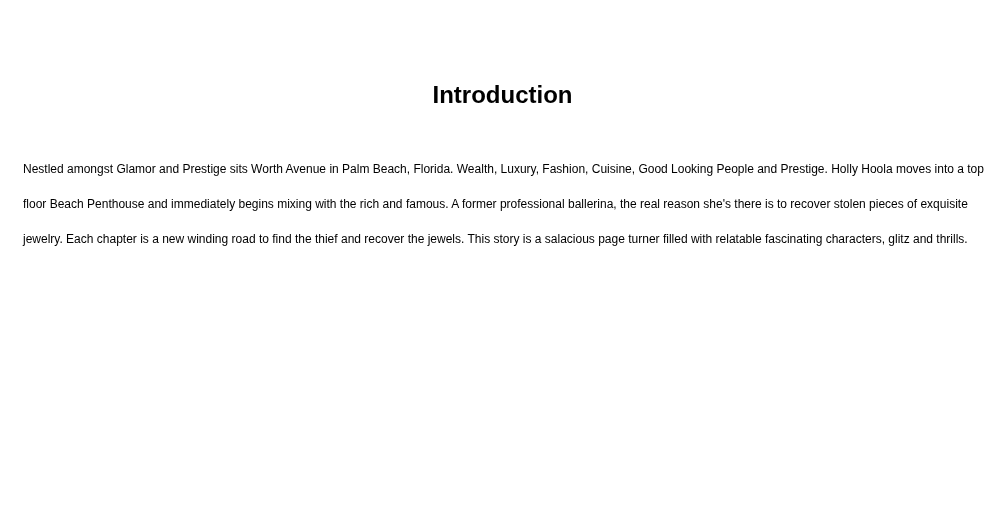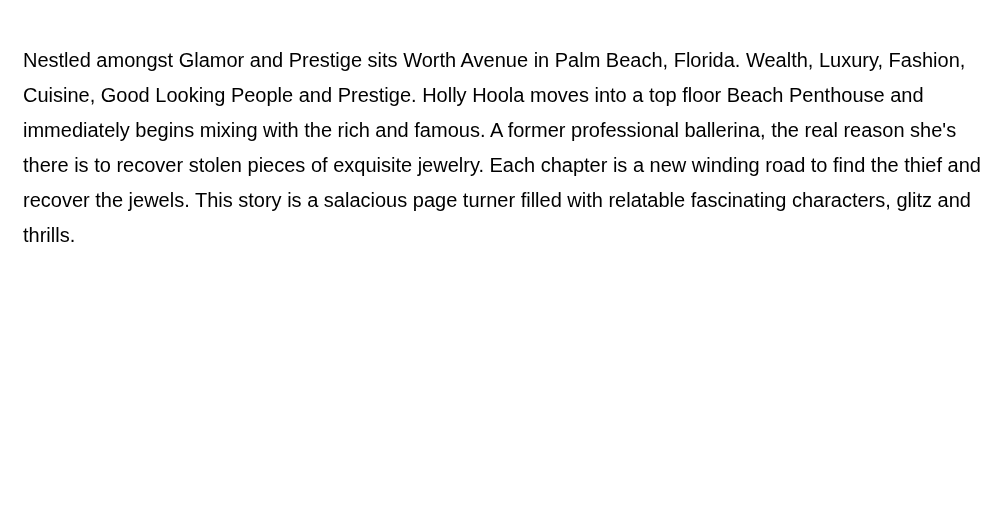--- a/index.html
+++ b/index.html
@@ -26,25 +26,26 @@
     padding-top: 81px;
     font-size: 24px;
     line-height: 28px;
     font-weight: bold;
     text-align: center;
     letter-spacing: 0;
   }
   .doc-paragraph {
     margin: 43px 0 0 23px;
     width: 967px;
-    font-size: 20px;
+    font-size: 12px;
     line-height: 35px;
     font-weight: normal;
     text-align: left;
     word-spacing: normal;
   }
 </style>
 </head>
 <body>
 
 <div class="doc-page">
+  <h1 class="doc-title">Introduction</h1>
   <p class="doc-paragraph">Nestled amongst Glamor and Prestige sits Worth Avenue in Palm Beach, Florida. Wealth, Luxury, Fashion, Cuisine, Good Looking People and Prestige. Holly Hoola moves into a top floor Beach Penthouse and immediately begins mixing with the rich and famous. A former professional ballerina, the real reason she's there is to recover stolen pieces of exquisite jewelry. Each chapter is a new winding road to find the thief and recover the jewels. This story is a salacious page turner filled with relatable fascinating characters, glitz and thrills.</p>
 </div>
 
 </body></html>

